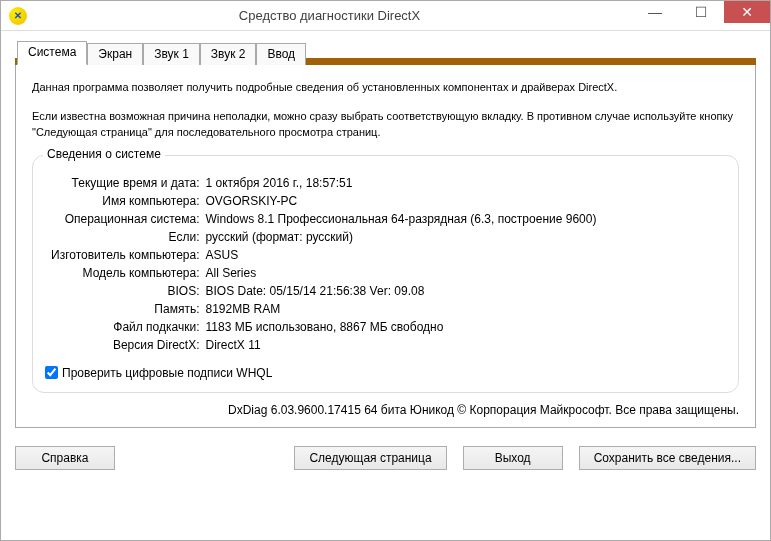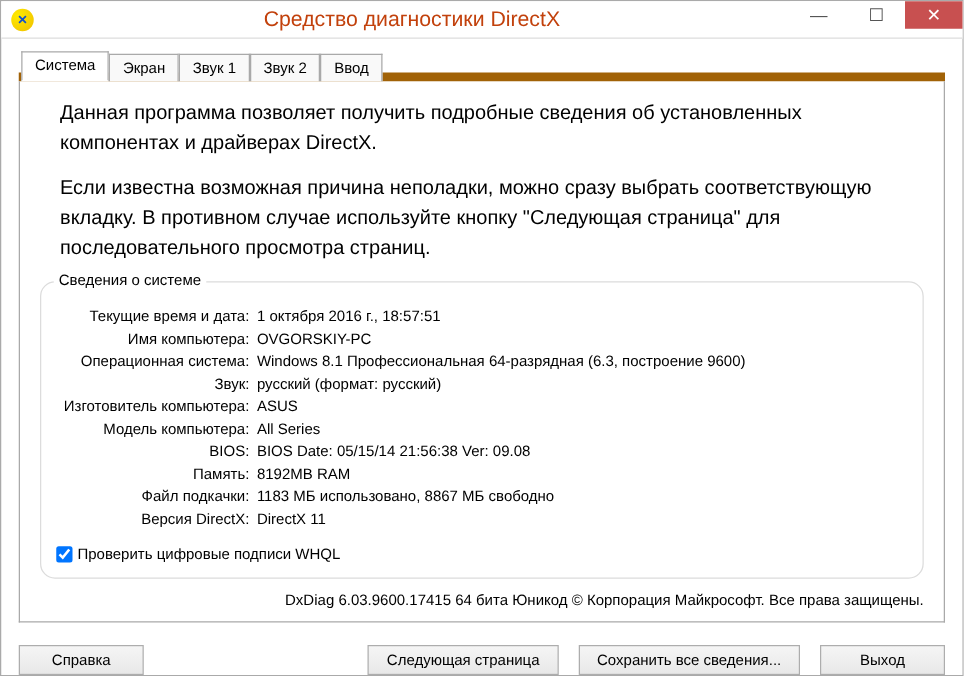--- a/index.html
+++ b/index.html
@@ -1,32 +1,32 @@
 <!DOCTYPE html>
 <html><head>
 <meta charset="utf-8">
 <style>
 * { box-sizing: border-box; margin: 0; padding: 0; font-family: "Segoe UI", Tahoma, sans-serif; }
 body { background: #fff; font-size: 12px; }
 .window { width: 771px; height: 541px; background: #fff; border: 1px solid #aaa; position: relative; }
 .titlebar { height: 30px; background: #fff; display: flex; align-items: center; border-bottom: 1px solid #ddd; }
 .title-icon { width: 18px; height: 18px; margin-left: 8px; border-radius: 50%; background: radial-gradient(circle at 30% 30%, #ffea00, #f0c000); position: relative; display: inline-flex; align-items: center; justify-content: center; }
 .title-icon::after { content: "✕"; color: #1050d0; font-size: 10px; font-weight: bold; }
-.title-text { flex: 1; text-align: center; font-size: 17px; color: #c2410c; }
+.title-text { flex: 1; text-align: center; font-size: 13px; color: #404040; }
 .win-controls { display: flex; height: 100%; }
 .win-btn { width: 46px; height: 22px; display: flex; align-items: center; justify-content: center; background: #fff; cursor: pointer; font-size: 14px; color: #555; }
 .win-btn.close { background: #c85050; color: #fff; }
 .win-btn + .win-btn { margin-left: 0; }
 .content { padding: 10px 14px; }
 .tabstrip { display: flex; border-bottom: 7px solid #a16207; padding-left: 2px; height: 24px; }
 .tab { padding: 3px 10px 0; border: 1px solid #a9a9a9; border-bottom: none; background: #fff; font-size: 12px; cursor: pointer; margin-right: 0; position: relative; top: 1px; height: 23px; }
 .tab.active { background: #fff; top: 0; height: 24px; border-bottom: 1px solid #fff; }
 .tab:not(.active) { background: #f9f9f9; top: 2px; height: 22px; }
 .panel { border: 1px solid #a9a9a9; border-top: none; padding: 14px 16px 10px; }
-.intro { font-size: 16px; line-height: 1.5; margin-bottom: 12px; margin-left: 16px; }
+.intro { font-size: 11px; line-height: 1.5; margin-bottom: 12px; }
 .fieldset { border: 1px solid #dcdcdc; border-radius: 12px; margin-top: 14px; padding: 14px 12px 12px; position: relative; }
 .fieldset-legend { position: absolute; top: -9px; left: 10px; background: #fff; padding: 0 4px; font-size: 12px; }
 .info-table { display: table; margin: 4px 0 0 6px; }
 .info-row { display: table-row; }
 .info-label { display: table-cell; text-align: right; padding: 2px 6px 2px 0; white-space: nowrap; }
 .info-value { display: table-cell; text-align: left; padding: 2px 0; }
 .chk-row { margin-top: 12px; display: flex; align-items: center; gap: 4px; }
 .chk-row input { width: 13px; height: 13px; }
 .footer-text { text-align: right; font-size: 12px; margin-top: 10px; }
 .button-bar { display: flex; padding: 8px 14px 12px; gap: 16px; }
@@ -69,21 +69,21 @@
             </div>
             <div class="info-row">
               <div class="info-label">Имя компьютера:</div>
               <div class="info-value">OVGORSKIY-PC</div>
             </div>
             <div class="info-row">
               <div class="info-label">Операционная система:</div>
               <div class="info-value">Windows 8.1 Профессиональная 64-разрядная (6.3, построение 9600)</div>
             </div>
             <div class="info-row">
-              <div class="info-label">Звук:</div>
+              <div class="info-label">Если:</div>
               <div class="info-value">русский (формат: русский)</div>
             </div>
             <div class="info-row">
               <div class="info-label">Изготовитель компьютера:</div>
               <div class="info-value">ASUS</div>
             </div>
             <div class="info-row">
               <div class="info-label">Модель компьютера:</div>
               <div class="info-value">All Series</div>
             </div>
@@ -111,16 +111,16 @@
       </div>
 
       <div class="footer-text">DxDiag 6.03.9600.17415 64 бита Юникод © Корпорация Майкрософт. Все права защищены.</div>
     </div>
   </div>
 
   <div class="button-bar">
     <button class="btn">Справка</button>
     <div class="spacer"></div>
     <button class="btn" style="min-width:150px">Следующая страница</button>
+    <button class="btn">Выход</button>
     <button class="btn" style="min-width:170px">Сохранить все сведения...</button>
-    <button class="btn">Выход</button>
   </div>
 </div>
 
 </body></html>

